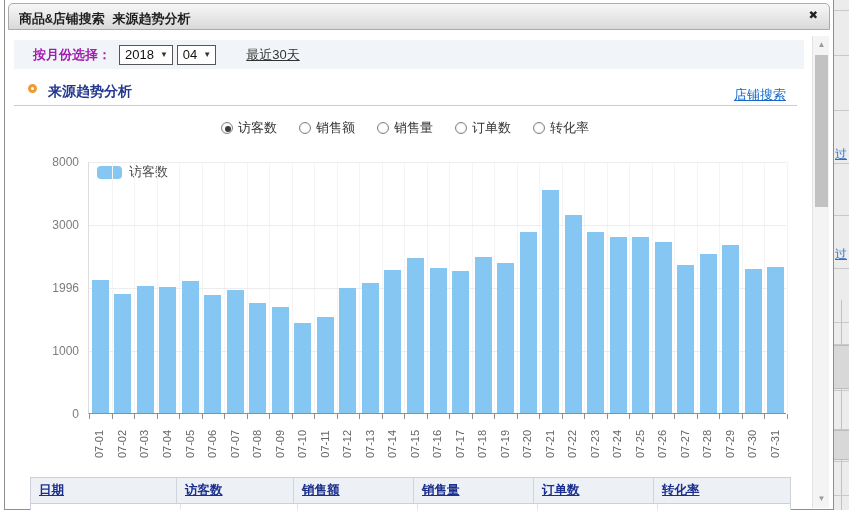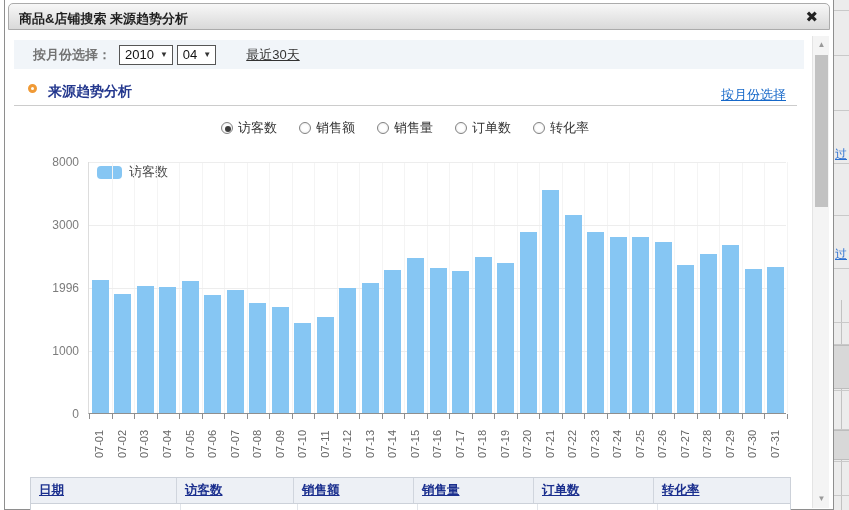--- a/index.html
+++ b/index.html
@@ -12,30 +12,30 @@
   .bd-hline { position:absolute; left:0; width:15px; height:1px; background:#c9c9c9; }
   .bd-vline { position:absolute; left:7px; top:300px; bottom:0; width:1px; background:#c2c2c2; }
   .bd-band  { position:absolute; left:0; width:15px; background:#d8d8d8; border-top:1px solid #bdbdbd; border-bottom:1px solid #bdbdbd; }
   .bd-link  { position:absolute; left:1px; font-size:12px; color:#2a6fd1; text-decoration:underline; white-space:nowrap; }
 
   
   .dialog { position:absolute; left:4px; top:0; width:830px; height:510px;
     background:#fff; border:1px solid #8e8e8e; border-top:none; }
   .titlebar { position:absolute; left:3px; right:3px; top:3px; height:27px;
     background:linear-gradient(#f7f7f7,#d9d9d9); border:1px solid #ababab;
-    border-radius:5px 5px 0 0; }
+    border-radius:5px 5px 0 0;font-family:Liberation Mono, monospace; }
   .titlebar .title { position:absolute; left:10px; top:6px; font-size:13px; font-weight:bold; color:#1f1f1f; }
   .titlebar .close { position:absolute; right:11px; top:5px; font-size:15px; font-weight:bold; color:#222; cursor:pointer; line-height:16px; }
 
   .content { position:absolute; left:0; top:31px; right:0; bottom:0; background:#fff; }
 
   
   .filter-row { position:absolute; left:9px; top:9px; width:790px; height:29px;
     background:#f1f5f9; display:flex; align-items:center; padding-left:19px; }
-  .filter-label { font-size:13px; font-weight:bold; color:#737373; margin-right:8px; }
+  .filter-label { font-size:13px; font-weight:bold; color:#a21caf; margin-right:8px; }
   .select { display:inline-flex; align-items:center; height:20px; background:#fff;
     border:1px solid #565656; padding:0 4px 0 5px; font-size:13px; color:#111;
     margin-right:4px; cursor:pointer; }
   .select .caret { font-size:8px; color:#333; margin-left:6px; }
   .recent-link { font-size:13px; color:#333; text-decoration:underline; margin-left:26px; cursor:pointer; }
 
   
   .bullet { position:absolute; left:23px; top:53px; width:9px; height:9px;
     border:3px solid #f09a36; border-radius:50%; background:#fffdf5; }
   .section-title { position:absolute; left:43px; top:52px; font-size:14px; font-weight:bold; color:#24388e; }
@@ -112,33 +112,33 @@
     <div class="titlebar">
       <span class="title">商品&amp;店铺搜索 来源趋势分析</span>
       <span class="close">✖</span>
     </div>
 
     <div class="content">
 
       <div class="filter-row">
         <span class="filter-label">按月份选择：</span>
         <div class="select">
-          <span>2010</span>
+          <span>2018</span>
           <span class="caret">▼</span>
         </div>
         <div class="select">
           <span>04</span>
           <span class="caret">▼</span>
         </div>
         <a class="recent-link">最近30天</a>
       </div>
 
       <span class="bullet"></span>
       <span class="section-title">来源趋势分析</span>
-      <a class="download-link">按月份选择</a>
+      <a class="download-link">店铺搜索</a>
       <div class="hr"></div>
 
       <div class="metric-row" id="metric-row">
           <div class="metric">
             <div class="radio sel"></div>
             <div class="mlabel">访客数</div>
           </div>
           <div class="metric">
             <div class="radio"></div>
             <div class="mlabel">销售额</div>

